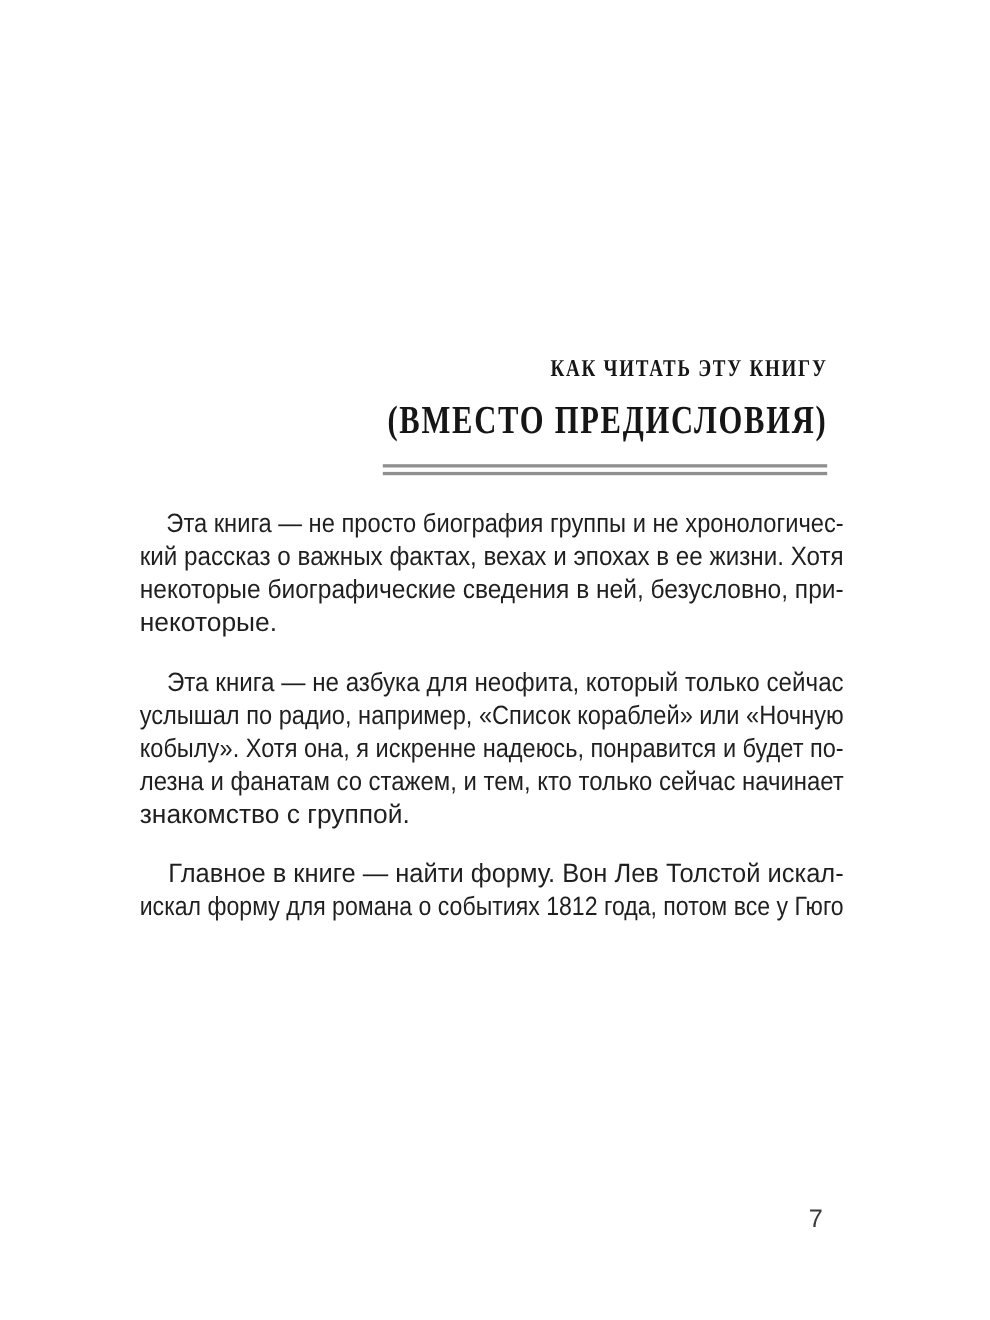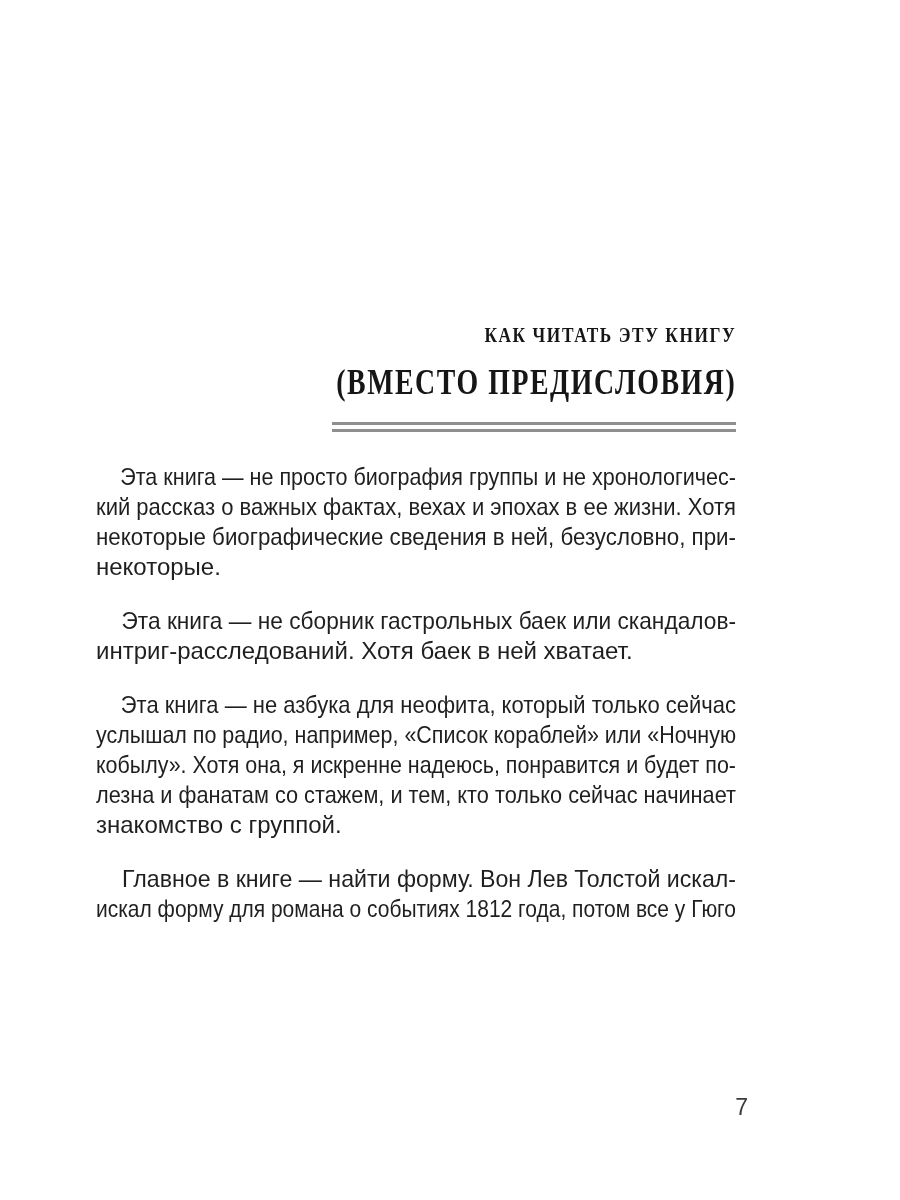--- a/index.html
+++ b/index.html
@@ -1,27 +1,27 @@
 <!DOCTYPE html>
 <html><head>
 <meta charset="utf-8">
 <style>
   html,body{margin:0;padding:0;}
   .page{position:relative;width:900px;height:1200px;background:#ffffff;overflow:hidden;}
-  .content{position:absolute;left:96px;top:322px;width:640px;text-align:right;}
+  .content{position:absolute;left:112px;top:322px;width:640px;text-align:right;}
 
   .h1{font:bold 22px/26px "Liberation Serif", serif;letter-spacing:2px;color:#161616;
       width:max-content;white-space:nowrap;margin-left:auto;transform-origin:right top;}
   .h2{font:bold 36px/40px "Liberation Serif", serif;letter-spacing:2px;color:#161616;
       width:max-content;white-space:nowrap;margin-left:auto;margin-top:14px;transform-origin:right top;}
 
   .rule{width:404px;margin-left:auto;margin-top:20px;height:4px;
         border-top:3px solid #8f8f8f;border-bottom:3px solid #8f8f8f;}
 
-  .bodytext{margin-top:30px;color:#1f1f1f;}
+  .bodytext{margin-top:30px;color:#1f1f1f;margin-left:15px;}
   .para{margin:0 0 24px 0;}
   .para:last-child{margin-bottom:0;}
   .ln{font:24px/30px "Liberation Sans", sans-serif;display:block;width:max-content;
       white-space:nowrap;transform-origin:left top;}
   .first{padding-left:27px;}
 
   .pagenum{position:absolute;top:1094px;right:152px;
            font:23px/26px "Liberation Sans", sans-serif;color:#3a3a3a;}
 </style>
 </head>
@@ -39,24 +39,20 @@
 
     <div class="bodytext">
 
       <div class="para">
         <div class="ln first jfit" style="transform: scaleX(0.897596);">Эта книга — не просто биография группы и не хронологичес-</div>
         <div class="ln jfit" style="transform: scaleX(0.917193);">кий рассказ о важных фактах, вехах и эпохах в ее жизни. Хотя</div>
         <div class="ln jfit" style="transform: scaleX(0.92981);">некоторые биографические сведения в ней, безусловно, при-</div>
         <div class="ln">некоторые.</div>
       </div>
 
-      <div class="para">
-        <div class="ln first jfit" style="transform: scaleX(0.945478);">Эта книга — не сборник гастрольных баек или скандалов-</div>
-        <div class="ln">интриг-расследований. Хотя баек в ней хватает.</div>
-      </div>
 
 
 
       <div class="para">
         <div class="ln first jfit" style="transform: scaleX(0.916434);">Эта книга — не азбука для неофита, который только сейчас</div>
         <div class="ln jfit" style="transform: scaleX(0.894089);">услышал по радио, например, «Список кораблей» или «Ночную</div>
         <div class="ln jfit" style="transform: scaleX(0.89255);">кобылу». Хотя она, я искренне надеюсь, понравится и будет по-</div>
         <div class="ln jfit" style="transform: scaleX(0.905353);">лезна и фанатам со стажем, и тем, кто только сейчас начинает</div>
         <div class="ln">знакомство с группой.</div>
       </div>

